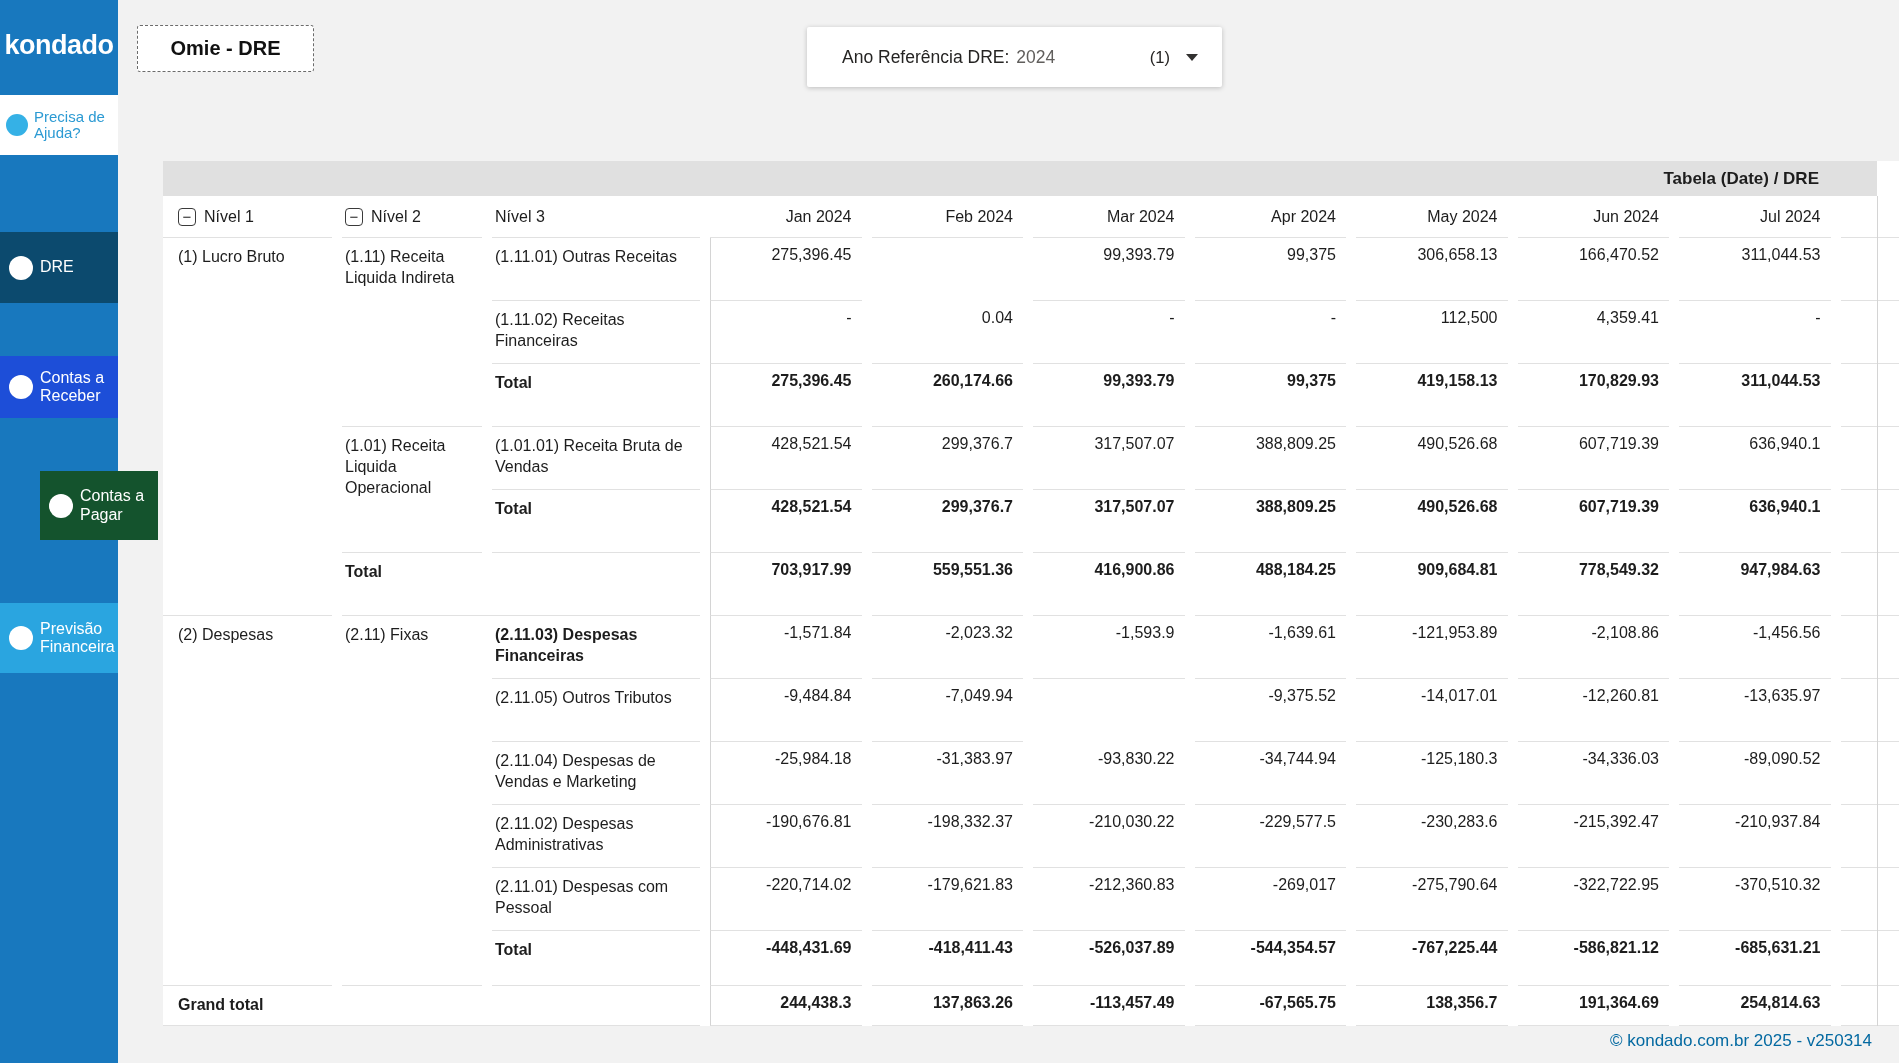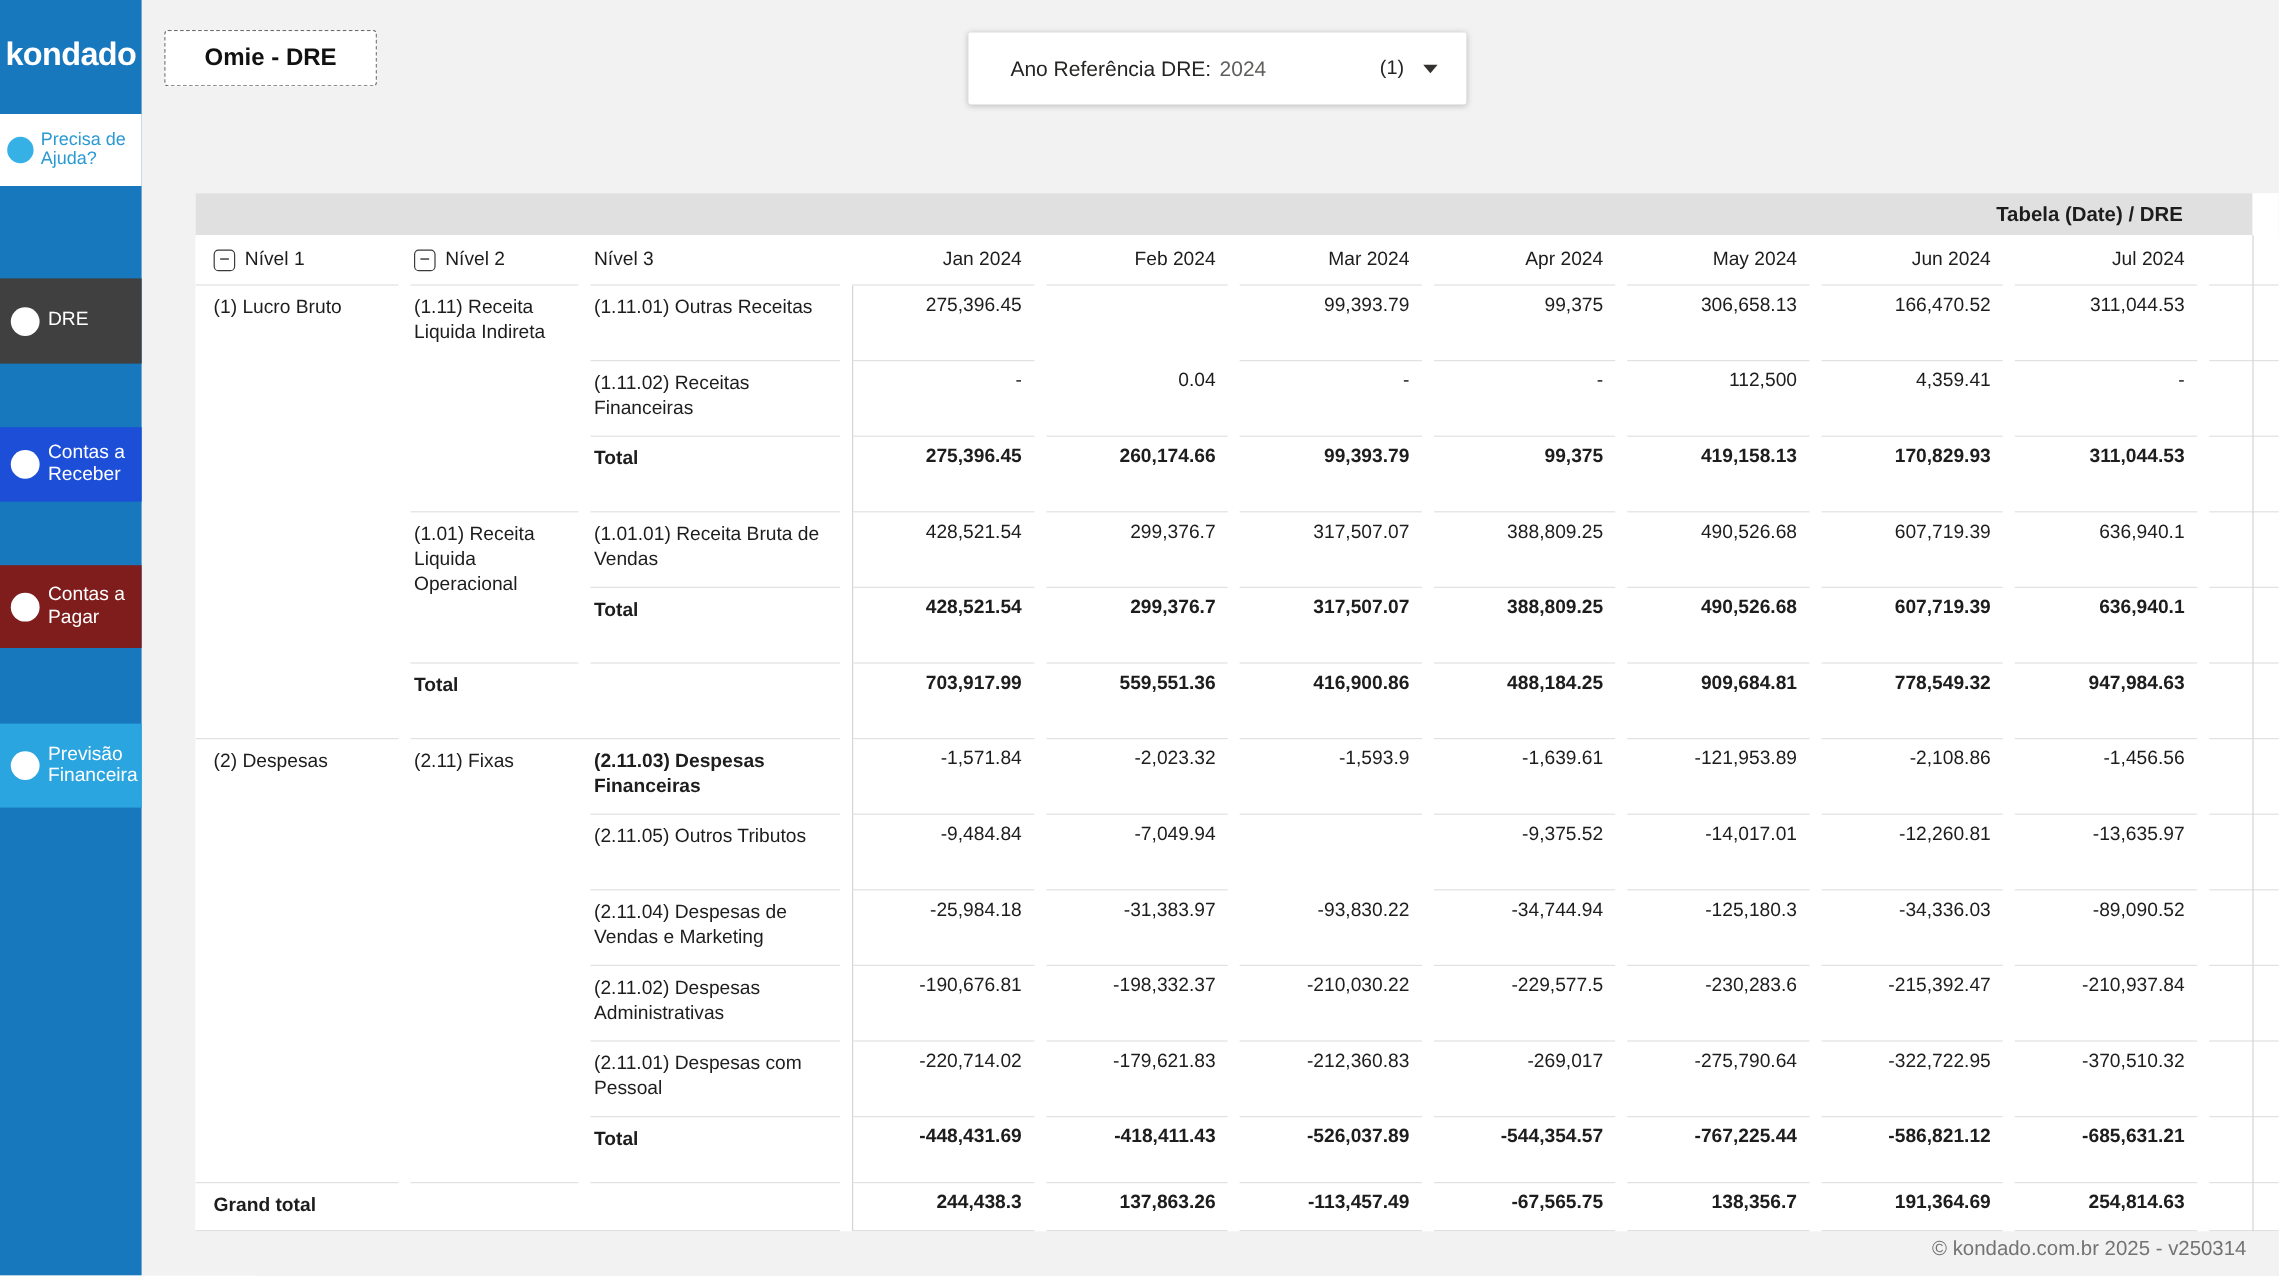--- a/index.html
+++ b/index.html
@@ -9,23 +9,23 @@
   
   .sidebar { position:absolute; left:0; top:0; width:118px; height:1063px; background:#1878be; }
   .logo-block { position:absolute; left:0; top:0; width:118px; height:90px; display:flex; align-items:center; justify-content:center; }
   .logo-text { color:#fff; font-weight:bold; font-size:27px; letter-spacing:-0.5px; }
   .help-block { position:absolute; left:0; top:95px; width:118px; height:60px; background:#fff; display:flex; align-items:center; cursor:pointer; }
   .help-dot { width:22px; height:22px; border-radius:50%; background:#35b1e6; margin-left:6px; flex:none; }
   .help-label { color:#2b9ad3; font-size:15px; line-height:1.1; margin-left:6px; }
   .nav-item { position:absolute; left:0; width:118px; display:flex; align-items:center; cursor:pointer; }
   .nav-dot { width:24px; height:24px; border-radius:50%; background:#fff; margin-left:9px; flex:none; }
   .nav-label { color:#fff; font-size:16px; line-height:1.15; margin-left:7px; }
-  .nav-dre { top:232px; height:71px; background:#404040; }
+  .nav-dre { top:232px; height:71px; background:#0c4a6e; }
   .nav-car { top:356px; height:62px; background:#1d4ed8; }
-  .nav-cap { top:471px; height:69px; background:#7f1d1d; }
+  .nav-cap { top:471px; height:69px; background:#14532d;margin-left:40px; }
   .nav-pf  { top:603px; height:70px; background:#2aa5e0; }
 
   
   .title-btn { position:absolute; left:137px; top:25px; width:177px; height:47px; background:#fff;
     border:1.5px dashed #6b6b6b; border-radius:3px; display:flex; align-items:center; justify-content:center;
     font-weight:bold; font-size:20px; color:#111; cursor:pointer; }
   .year-card { position:absolute; left:807px; top:27px; width:415px; height:60px; background:#fff; border-radius:2px;
     box-shadow:0 1px 5px rgba(0,0,0,0.22); display:flex; align-items:center; padding:0 24px 0 35px; cursor:pointer; }
   .year-label { font-size:17.5px; color:#252423; }
   .year-value { font-size:17.5px; color:#605e5c; margin-left:7px; }
@@ -49,21 +49,21 @@
   .val { text-align:right; padding-right:10px; }
   .bold { font-weight:bold; }
   .bb { border-bottom:1px solid #e1e1e1; }
   .vl { border-left:1px solid #d4d4d4; }
   .hdr { padding-top:0; display:flex; align-items:center; }
   .mhdr { justify-content:flex-end; padding-right:10px; }
   .collapse { display:inline-flex; width:18px; height:18px; border:1px solid #3a3a3a; border-radius:4px;
     align-items:center; justify-content:center; font-size:15px; margin-right:8px; background:#fff; flex:none; cursor:pointer; }
 
   
-  .footer-text { position:absolute; right:27px; top:1031px; font-size:17px; color:#737373; }
+  .footer-text { position:absolute; right:27px; top:1031px; font-size:17px; color:#0369a1; }
 </style>
 </head>
 <body>
 
 <aside class="sidebar">
   <div class="logo-block">
     <span class="logo-text">kondado</span>
   </div>
   <div class="help-block">
     <span class="help-dot"></span>

